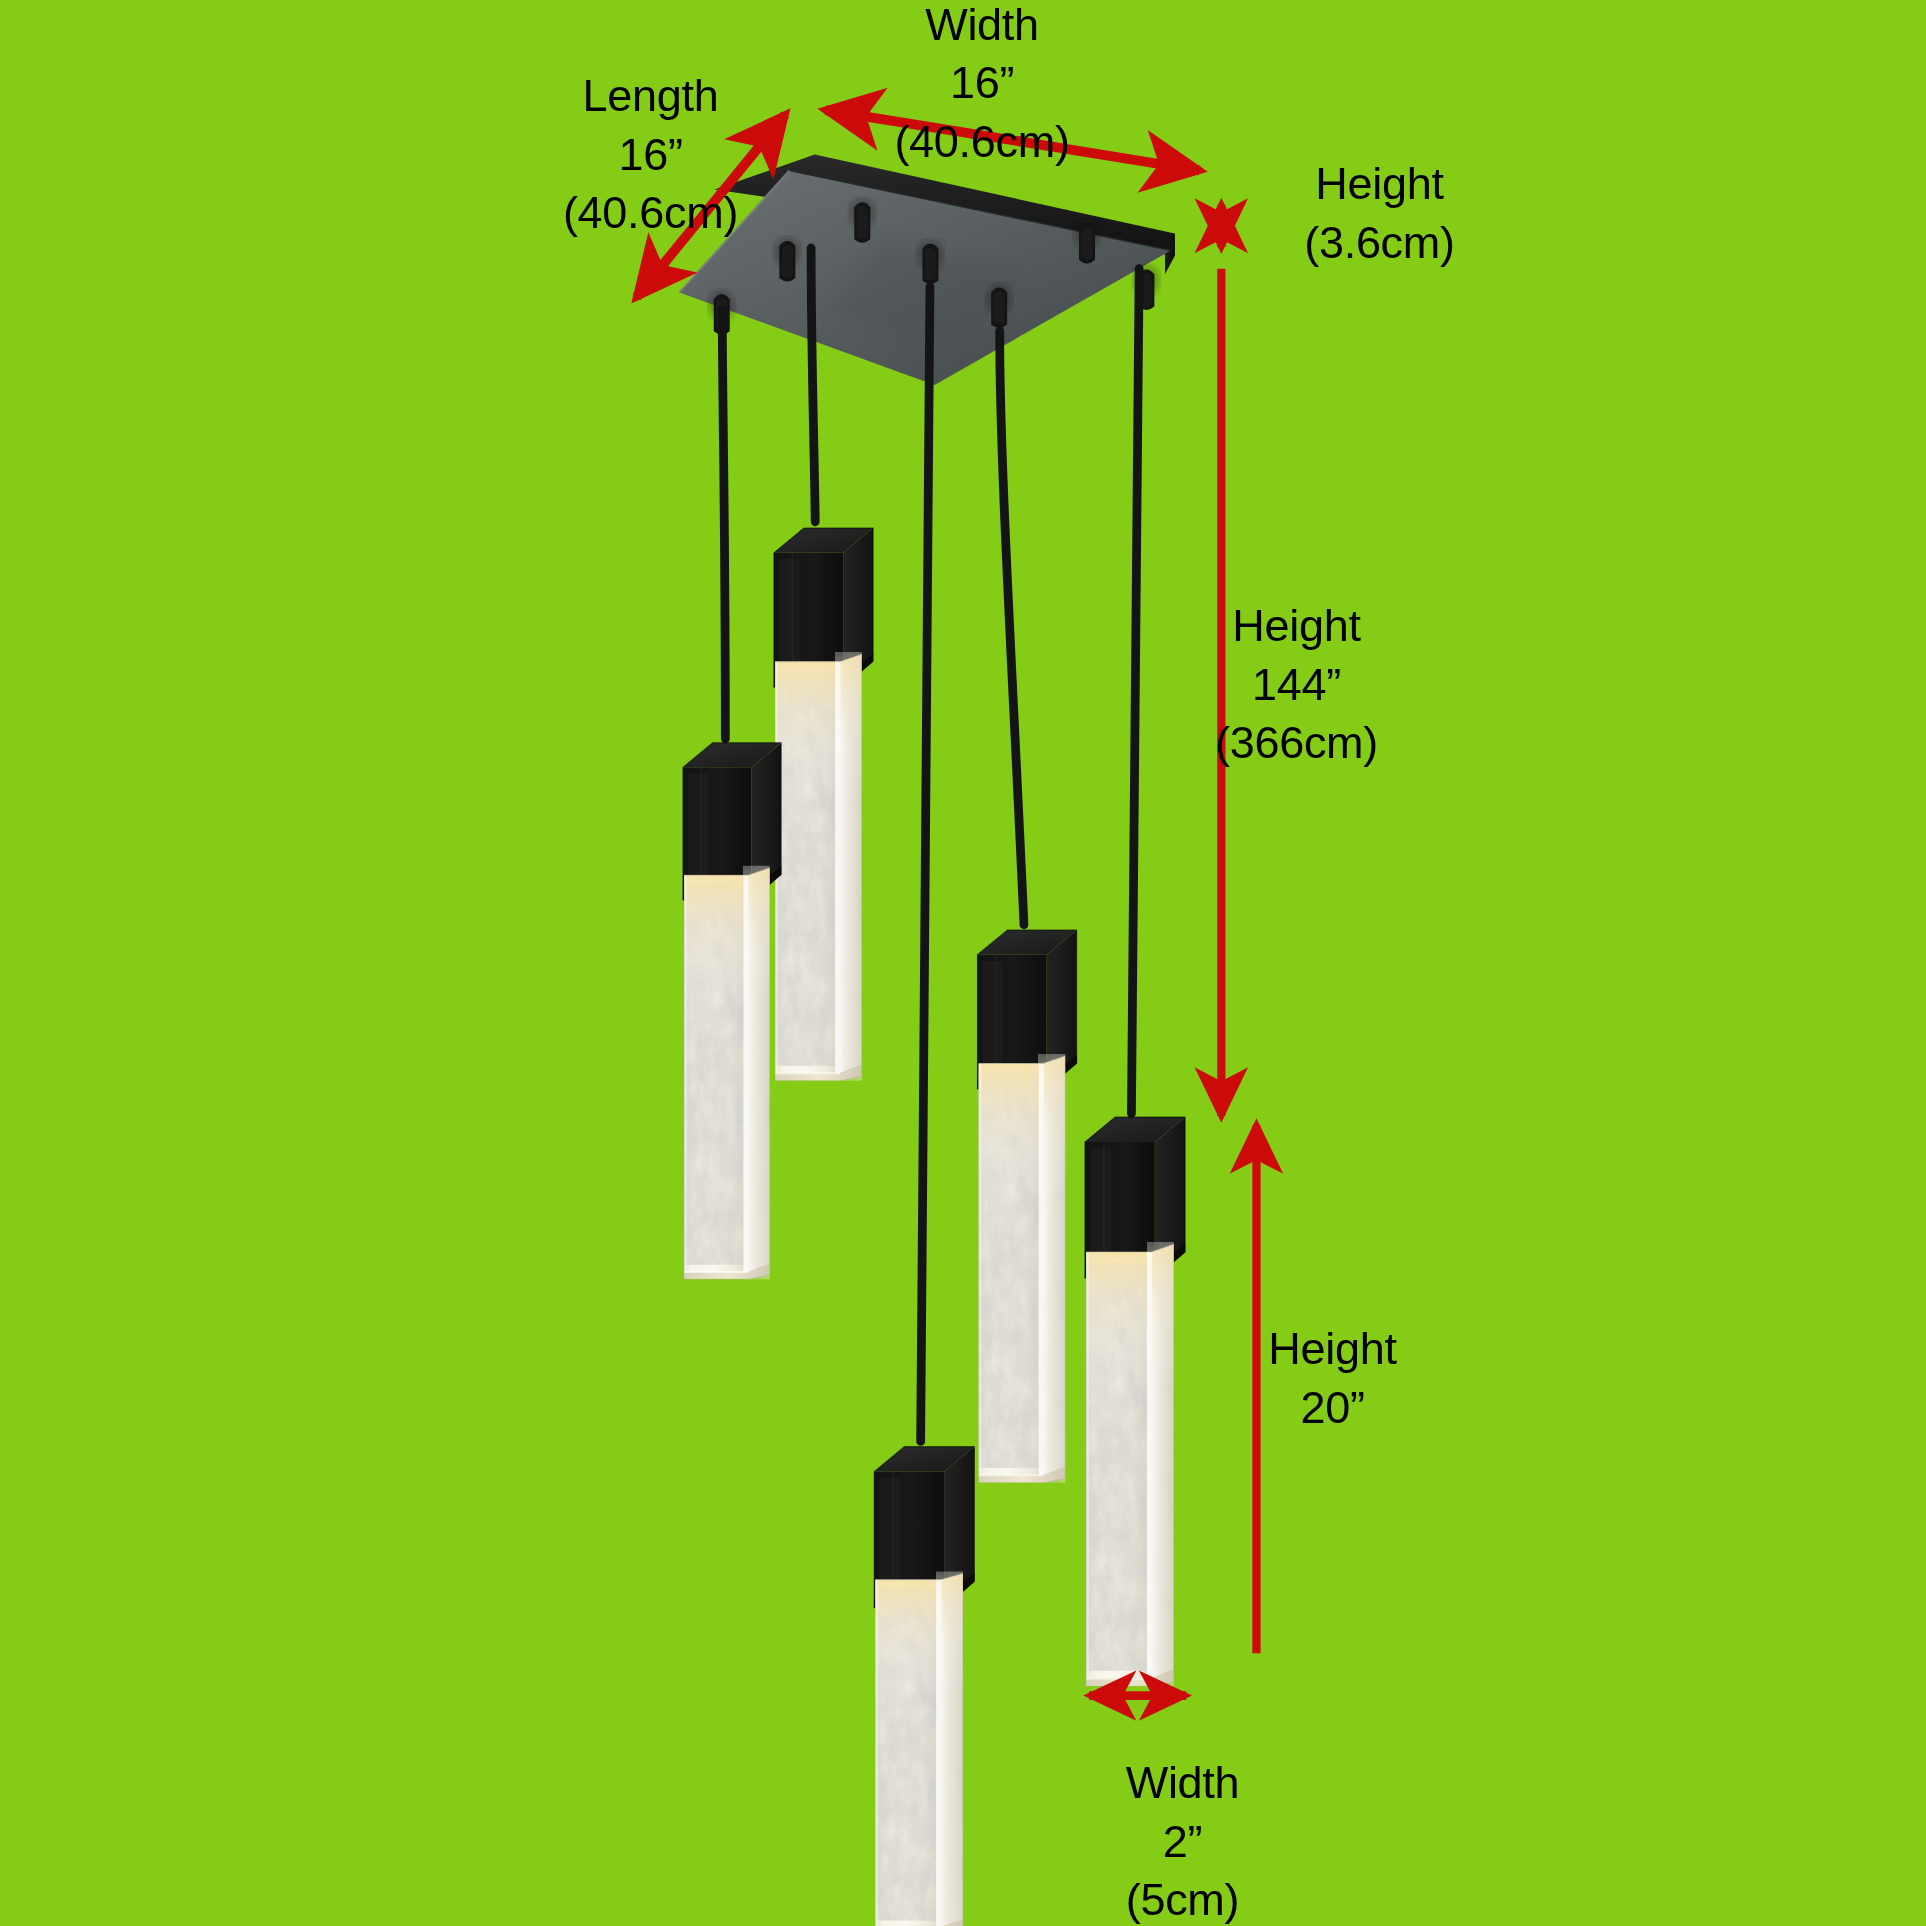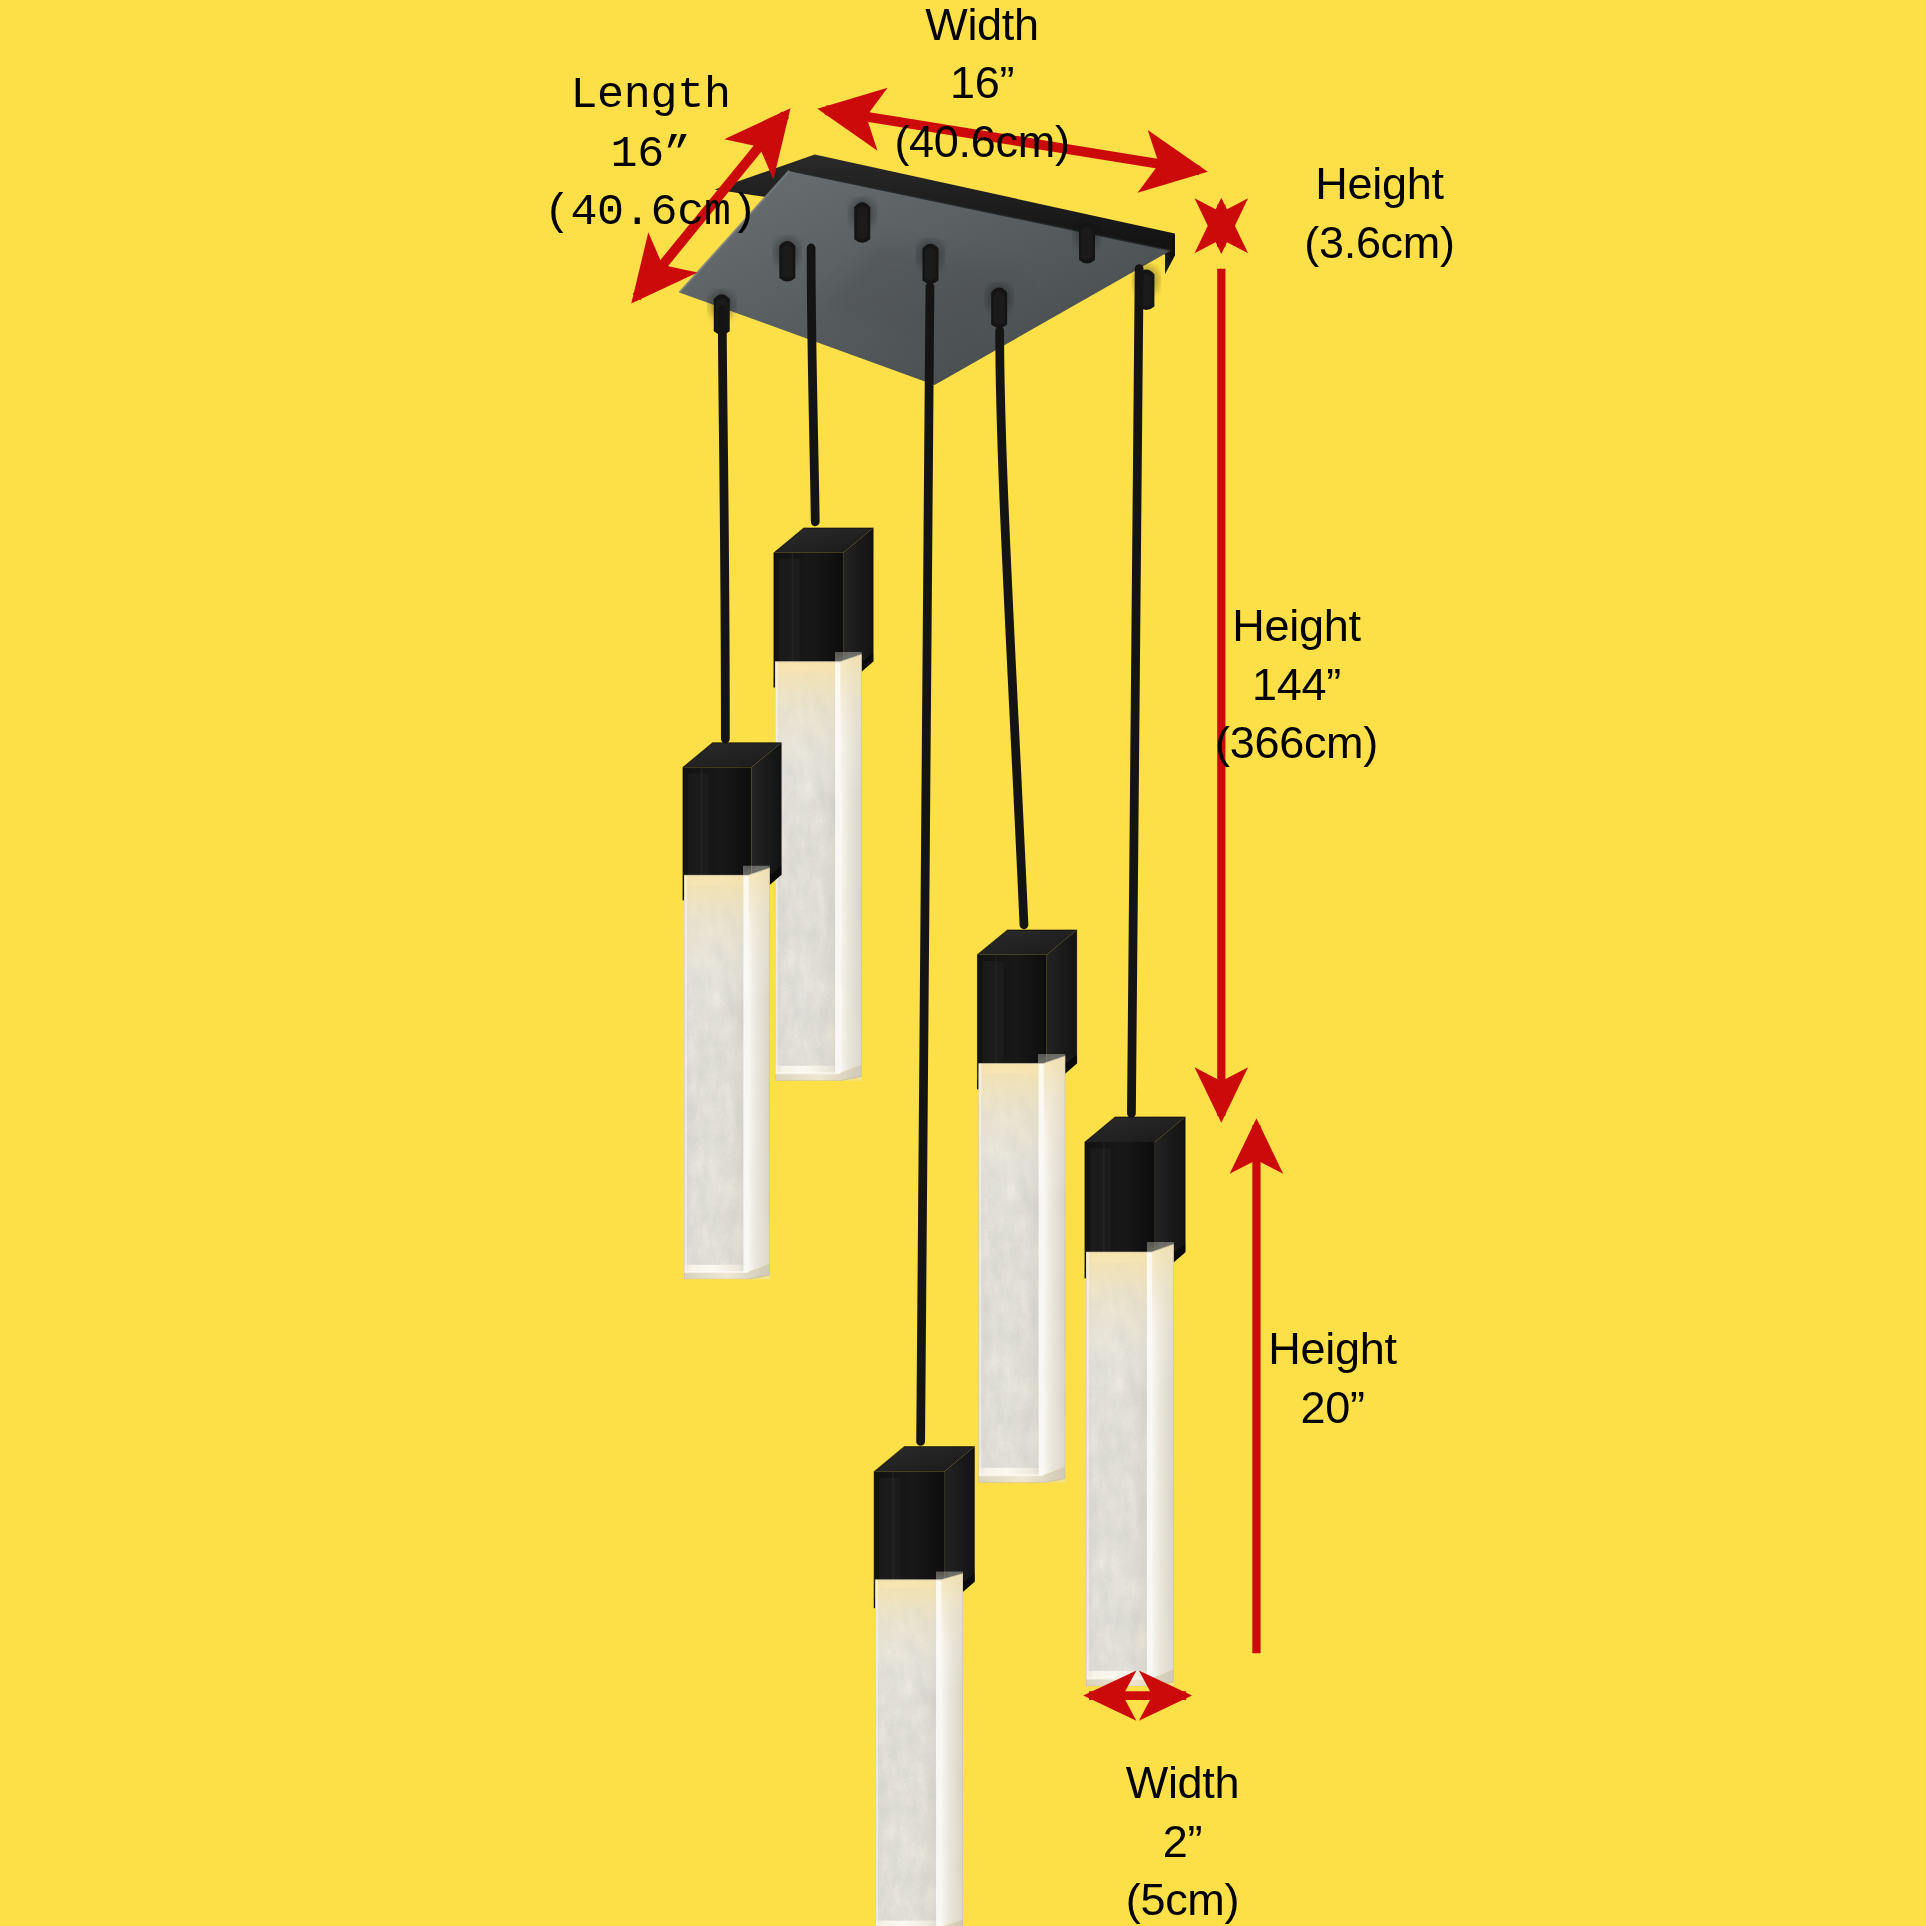--- a/index.html
+++ b/index.html
@@ -2,38 +2,38 @@
 <html style="font-size:8.3px"><head>
 <meta charset="utf-8">
 <title>Pendant Chandelier Dimension Diagram</title>
 <style>
   html,body{margin:0;padding:0;background:#fff;}
   body{
     width:1926px;height:1926px;
     font-family:"Liberation Sans","DejaVu Sans",sans-serif;
     overflow:hidden;position:relative;
   }
-  #stage{position:absolute;inset:0;background:#fde047;}
+  #stage{position:absolute;inset:0;background:#84cc16;}
 
   
   .dim-label{
     position:absolute;
     color:#000;
     font-family:"Liberation Sans","DejaVu Sans",sans-serif;
     font-weight:400;
     text-align:center;
     line-height:1.30;
     white-space:nowrap;
     letter-spacing:-0.3px;
   }
   .dim-label .l1,.dim-label .l2,.dim-label .l3{display:block;}
 
   
   #lbl-width-top   {left:827px; top:-4.1px;  width:310px; font-size:45px;}
-  #lbl-length      {left:506px;  top:67px; width:289px; font-size:45px;font-family:Liberation Mono, monospace;}
+  #lbl-length      {left:506px;  top:67px; width:289px; font-size:45px;}
   #lbl-can-height  {left:1235px; top:155px; width:289px; font-size:45px;}
   #lbl-drop-height {left:1152px; top:597px;width:289px; font-size:45px;}
   #lbl-body-height {left:1188px; top:1320px;width:289px; font-size:45px;}
   #lbl-width-bot   {left:1038px; top:1754px;width:289px; font-size:45px;}
 
   
   .layer{position:absolute;left:0;top:0;width:1926px;height:1926px;}
   #art-layer{z-index:2;}
   #arrow-layer{z-index:6;pointer-events:none;}
   #label-layer{z-index:7;}

